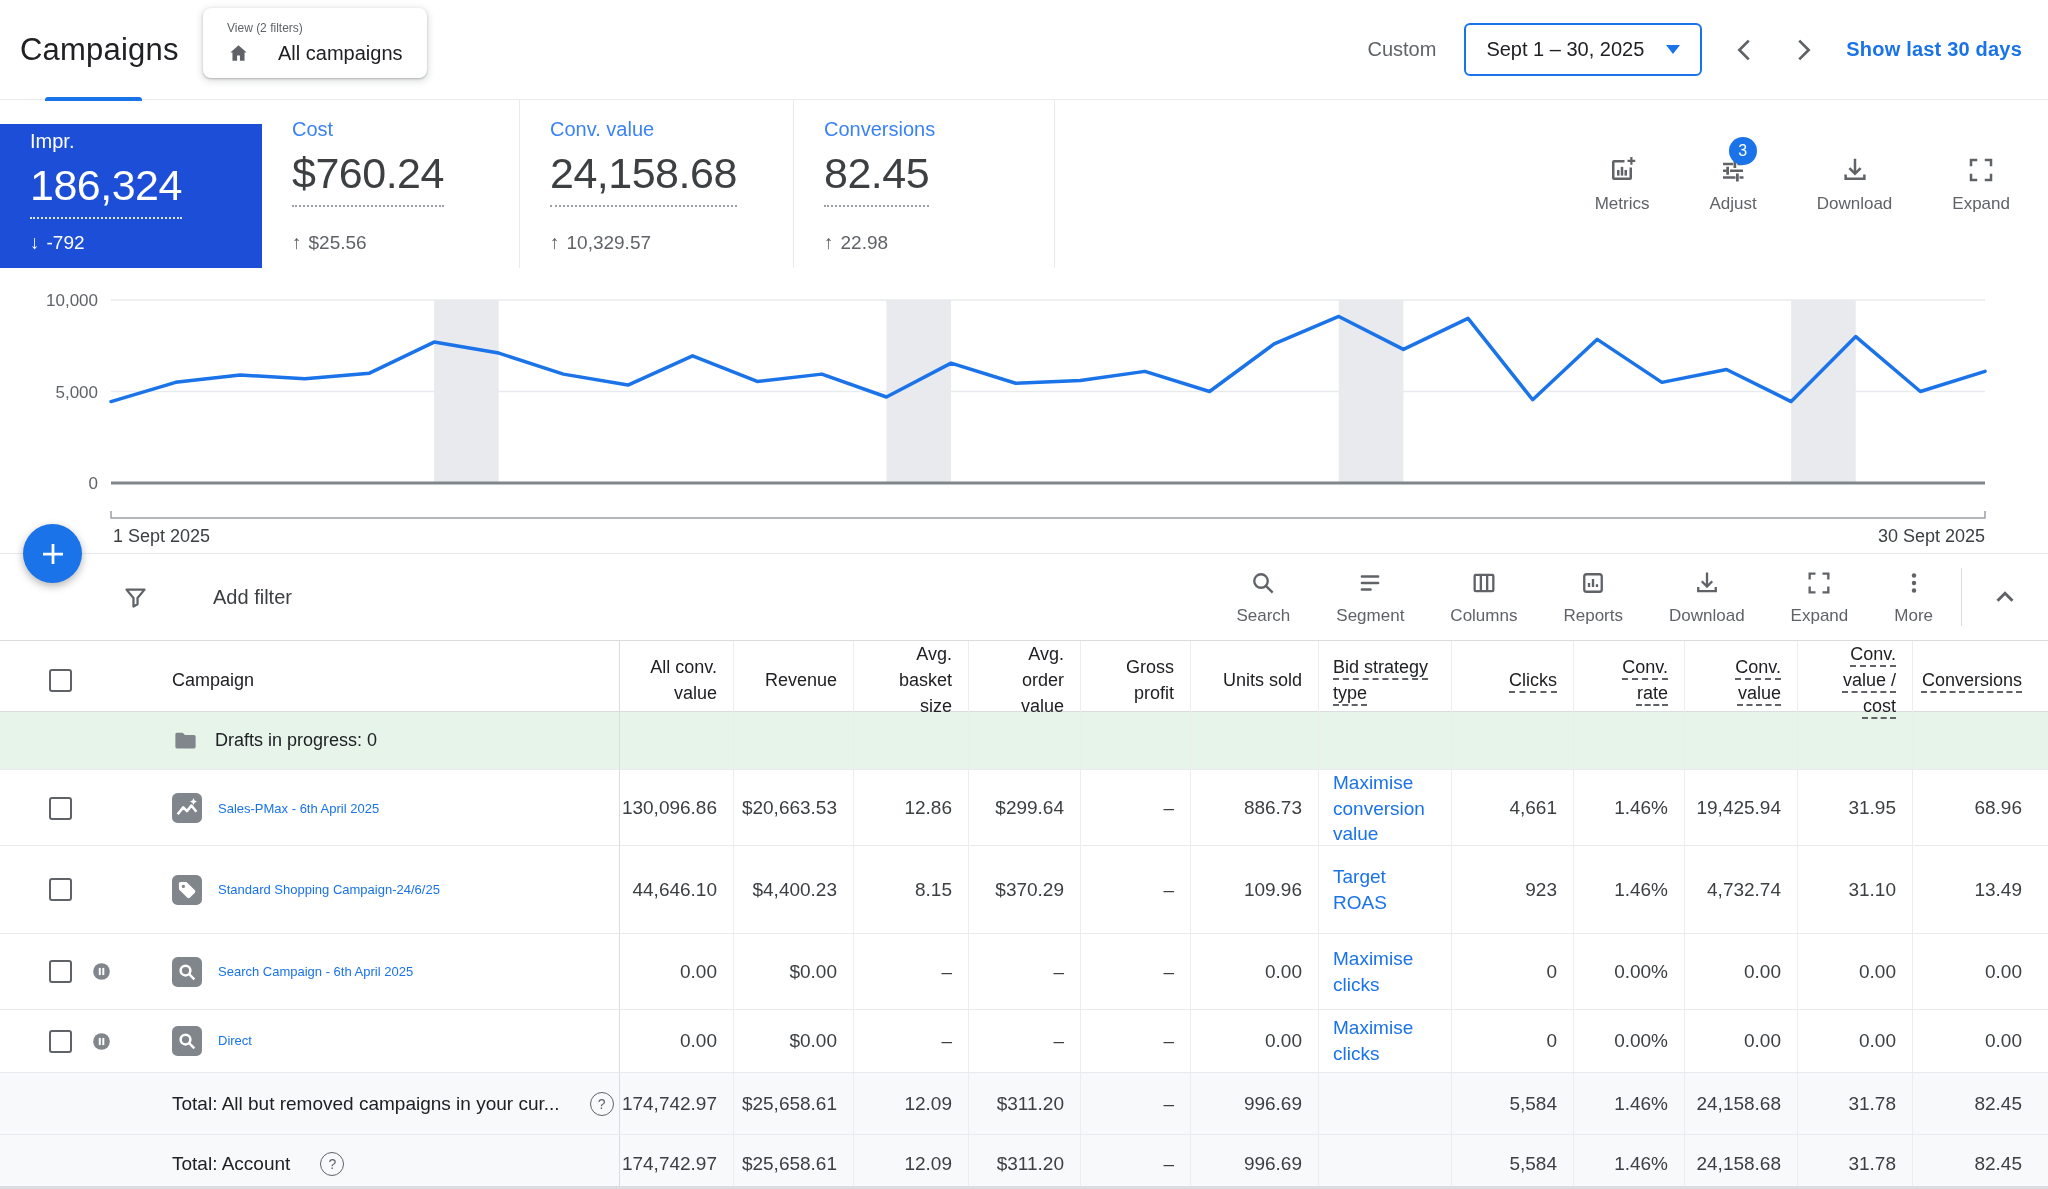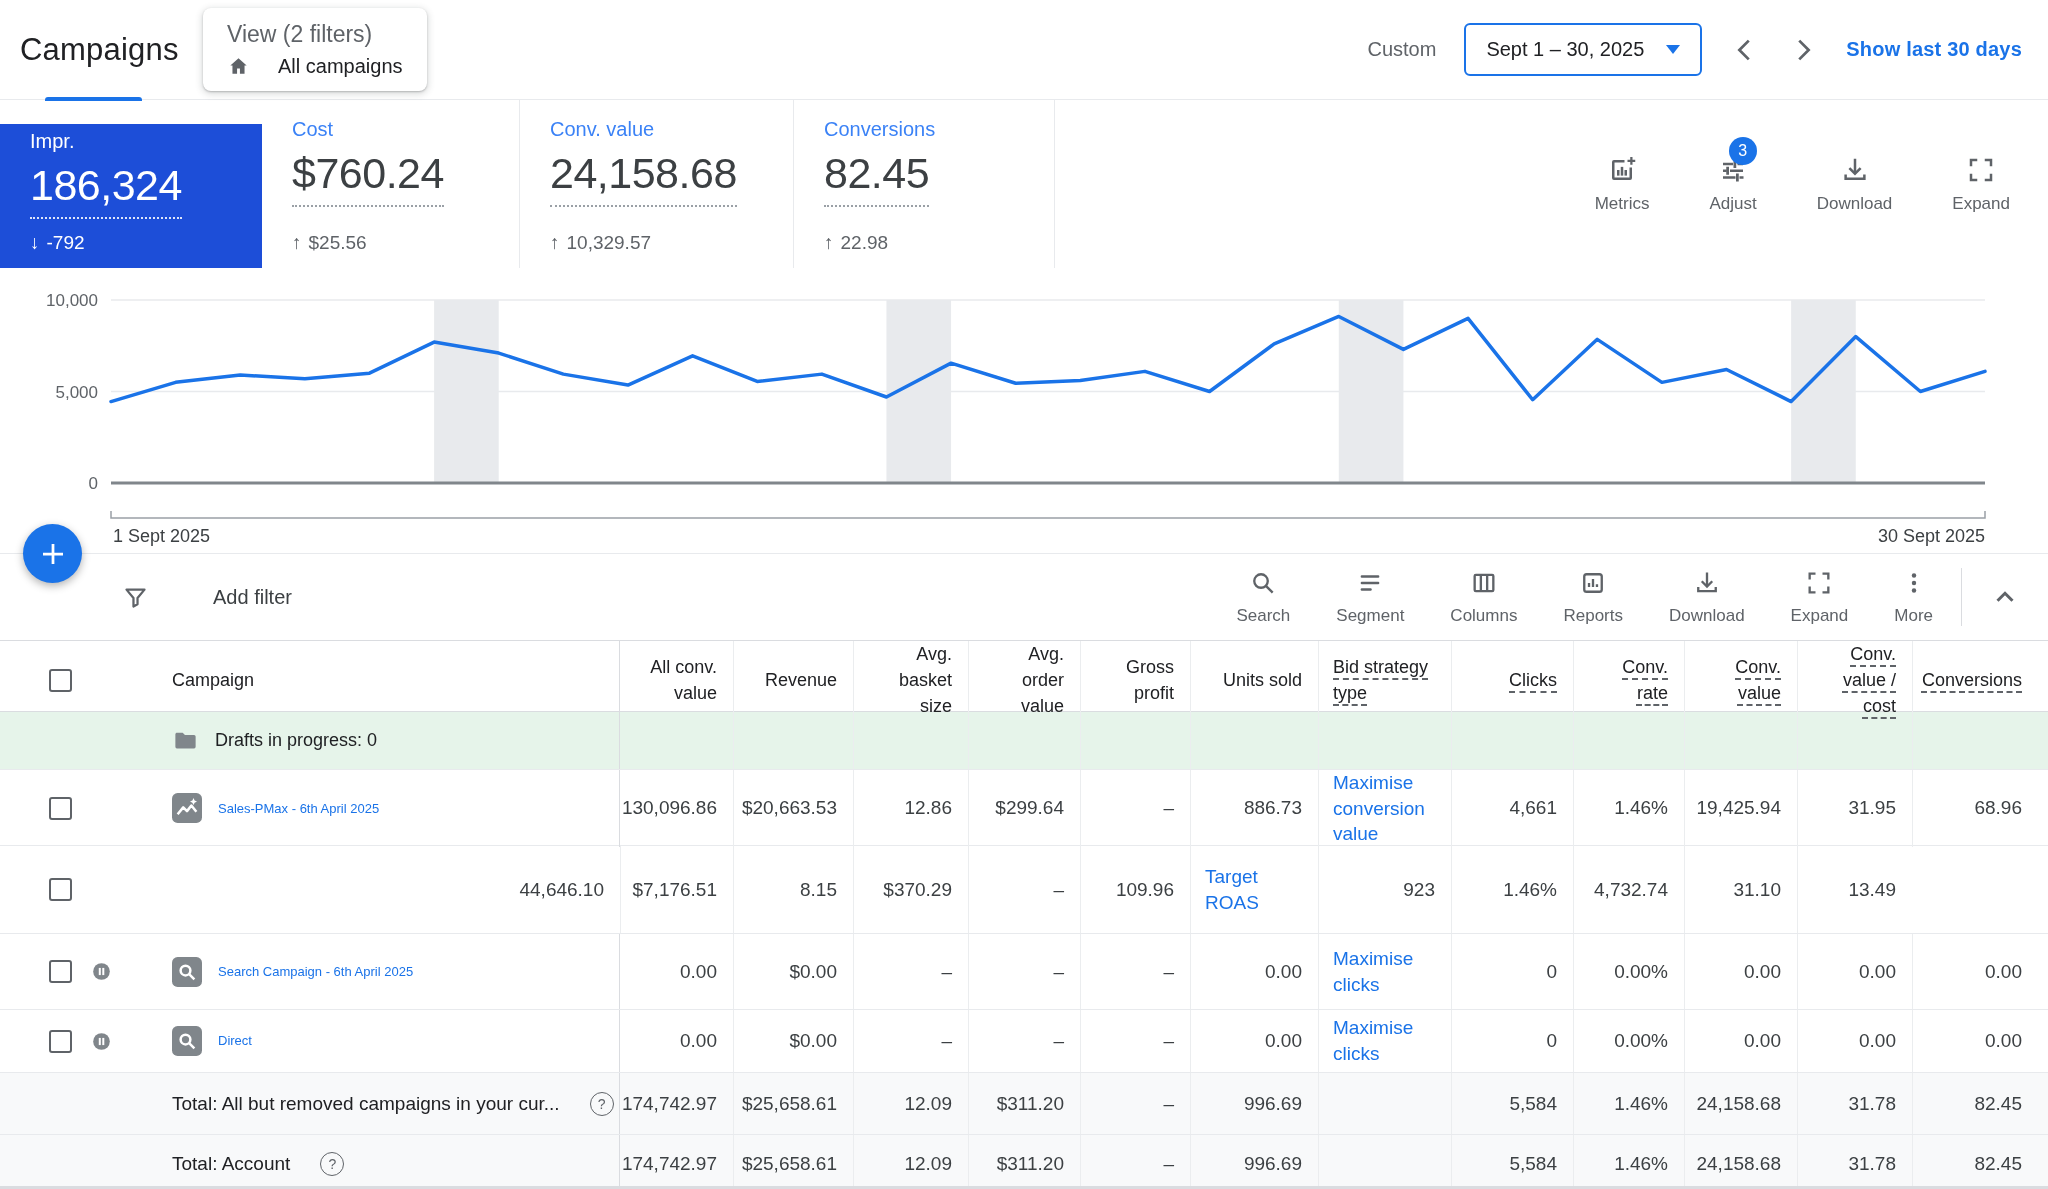--- a/index.html
+++ b/index.html
@@ -6,21 +6,21 @@
   body{width:2048px;height:1189px;overflow:hidden;background:#fff;color:#3c4043;
        font-family:"Liberation Sans",sans-serif;position:relative}
   svg{display:block}
 
   
   .topbar{height:100px;border-bottom:1px solid #e8eaed;display:flex;align-items:center;position:relative;box-sizing:border-box}
   .page-title{font-size:31px;color:#202124;margin-left:20px;letter-spacing:.2px}
   .tab-underline{position:absolute;left:45px;bottom:-2px;width:97px;height:4px;background:#1a73e8;border-radius:3px 3px 0 0;z-index:4}
   .view-card{position:absolute;left:203px;top:8px;background:#fff;border-radius:8px;z-index:6;
              box-shadow:0 1px 2px rgba(60,64,67,.3),0 2px 6px 2px rgba(60,64,67,.15);padding:13px 24px}
-  .view-card .l1{font-size:23px;color:#5f6368}
+  .view-card .l1{font-size:12px;color:#5f6368}
   .view-card .l2{display:flex;align-items:center;gap:28px;font-size:20px;color:#202124;margin-top:7px}
   .view-card .l2 svg{width:23px;height:23px;color:#5f6368}
   .top-right{margin-left:auto;display:flex;align-items:center;gap:28px;padding-right:26px}
   .custom{font-size:20px;color:#5f6368}
   .datebox{display:flex;align-items:center;gap:22px;border:2px solid #1a73e8;border-radius:6px;padding:13px 20px;
            font-size:20px;color:#202124;cursor:pointer}
   .caret{width:0;height:0;border-left:7px solid transparent;border-right:7px solid transparent;border-top:9px solid #1a73e8}
   .navchev svg{width:30px;height:30px;color:#5f6368}
   .show30{font-size:20px;color:#1a73e8;font-weight:bold;letter-spacing:.2px}
 
@@ -438,22 +438,32 @@
       <div class="cell cell-num">31.95</div>
       <div class="cell cell-num">68.96</div>
     </div>
     <div class="trow data-row" style="height: 88px;">
       <div class="cell cell-cb">
         <span class="cb"></span>
       </div>
       <div class="cell cell-stat">
         <span><span class="dot-on"></span></span>
       </div>
+      <div class="cell cell-campaign">
+        <span class="typeicon">
+          <svg viewBox="0 0 24 24">
+            <rect width="24" height="24" rx="4.5" fill="#80868b"></rect>
+            <path d="M5.5 6.9c0-.8.6-1.4 1.4-1.4h4.1c.4 0 .7.1 1 .4l6.3 6.3c.5.5.5 1.4 0 1.9l-4.1 4.1c-.5.5-1.4.5-1.9 0l-6.3-6.3a1.4 1.4 0 0 1-.4-1z" fill="#fff"></path>
+            <circle cx="9.1" cy="9.1" r="1.3" fill="#80868b"></circle>
+          </svg>
+        </span>
+        <span class="camp-link">Standard Shopping Campaign-24/6/25</span>
+      </div>
       <div class="cell cell-num first">44,646.10</div>
-      <div class="cell cell-num">$7,176.51</div>
+      <div class="cell cell-num">$4,400.23</div>
       <div class="cell cell-num">8.15</div>
       <div class="cell cell-num">$370.29</div>
       <div class="cell cell-num">–</div>
       <div class="cell cell-num">109.96</div>
       <div class="cell cell-num left">
         <span class="bidlink">Target ROAS</span>
       </div>
       <div class="cell cell-num">923</div>
       <div class="cell cell-num">1.46%</div>
       <div class="cell cell-num">4,732.74</div>

